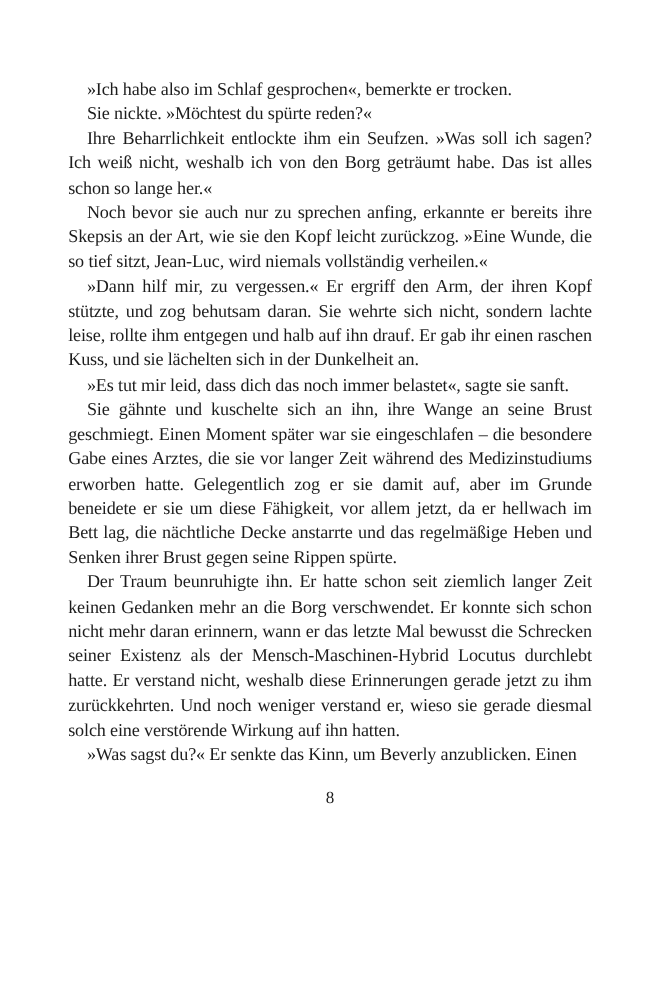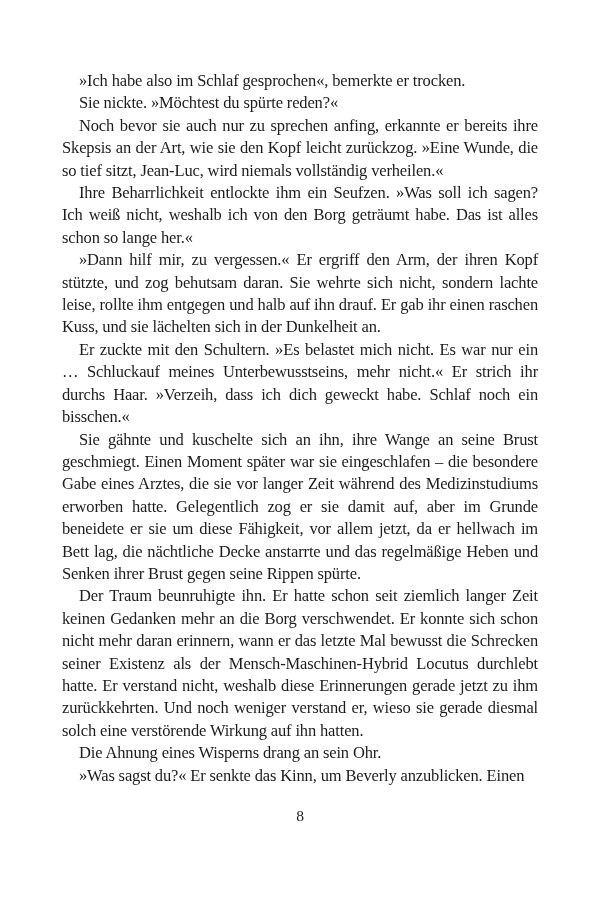--- a/index.html
+++ b/index.html
@@ -42,23 +42,22 @@
     letter-spacing: 0;
   }
 </style>
 </head>
 <body>
 
 <div class="stage">
   <div class="text-block" lang="de">
     <p class="para">»Ich habe also im Schlaf gesprochen«, bemerkte er trocken.</p>
     <p class="para">Sie nickte. »Möchtest du spürte reden?«</p>
+    <p class="para">Ihre Beharrlichkeit entlockte ihm ein Seufzen. »Was soll ich sagen? Ich weiß nicht, weshalb ich von den Borg geträumt habe. Das ist alles schon so lange her.«</p>
     <p class="para">Noch bevor sie auch nur zu sprechen anfing, erkannte er bereits ihre Skepsis an der Art, wie sie den Kopf leicht zurückzog. »Eine Wunde, die so tief sitzt, Jean-Luc, wird niemals vollständig verheilen.«</p>
-    <p class="para">Ihre Beharrlichkeit entlockte ihm ein Seufzen. »Was soll ich sagen? Ich weiß nicht, weshalb ich von den Borg geträumt habe. Das ist alles schon so lange her.«</p>
     <p class="para">»Dann hilf mir, zu vergessen.« Er ergriff den Arm, der ihren Kopf stützte, und zog behutsam daran. Sie wehrte sich nicht, sondern lachte leise, rollte ihm entgegen und halb auf ihn drauf. Er gab ihr einen raschen Kuss, und sie lächelten sich in der Dunkelheit an.</p>
-    <p class="para">Er zuckte mit den Schultern. »Es belastet mich nicht. Es war nur ein … Schluckauf meines Unterbewusstseins, mehr nicht.« Er strich ihr durchs Haar. »Verzeih, dass ich dich geweckt habe. Schlaf noch ein bisschen.«</p>
+    <p class="para">»Es tut mir leid, dass dich das noch immer belastet«, sagte sie sanft.</p>
     <p class="para">Sie gähnte und kuschelte sich an ihn, ihre Wange an seine Brust geschmiegt. Einen Moment später war sie eingeschlafen – die besondere Gabe eines Arztes, die sie vor langer Zeit während des Medizinstudiums erworben hatte. Gelegentlich zog er sie damit auf, aber im Grunde beneidete er sie um diese Fähigkeit, vor allem jetzt, da er hellwach im Bett lag, die nächtliche Decke anstarrte und das regelmäßige Heben und Senken ihrer Brust gegen seine Rippen spürte.</p>
     <p class="para">Der Traum beunruhigte ihn. Er hatte schon seit ziemlich langer Zeit keinen Gedanken mehr an die Borg verschwendet. Er konnte sich schon nicht mehr daran erinnern, wann er das letzte Mal bewusst die Schrecken seiner Existenz als der Mensch-Maschinen-Hybrid Locutus durchlebt hatte. Er verstand nicht, weshalb diese Erinnerungen gerade jetzt zu ihm zurückkehrten. Und noch weniger verstand er, wieso sie gerade diesmal solch eine verstörende Wirkung auf ihn hatten.</p>
-    <p class="para">Die Ahnung eines Wisperns drang an sein Ohr.</p>
     <p class="para">»Was sagst du?« Er senkte das Kinn, um Beverly anzublicken. Einen</p>
     <div class="page-number">8</div>
   </div>
 </div>
 
 </body></html>

